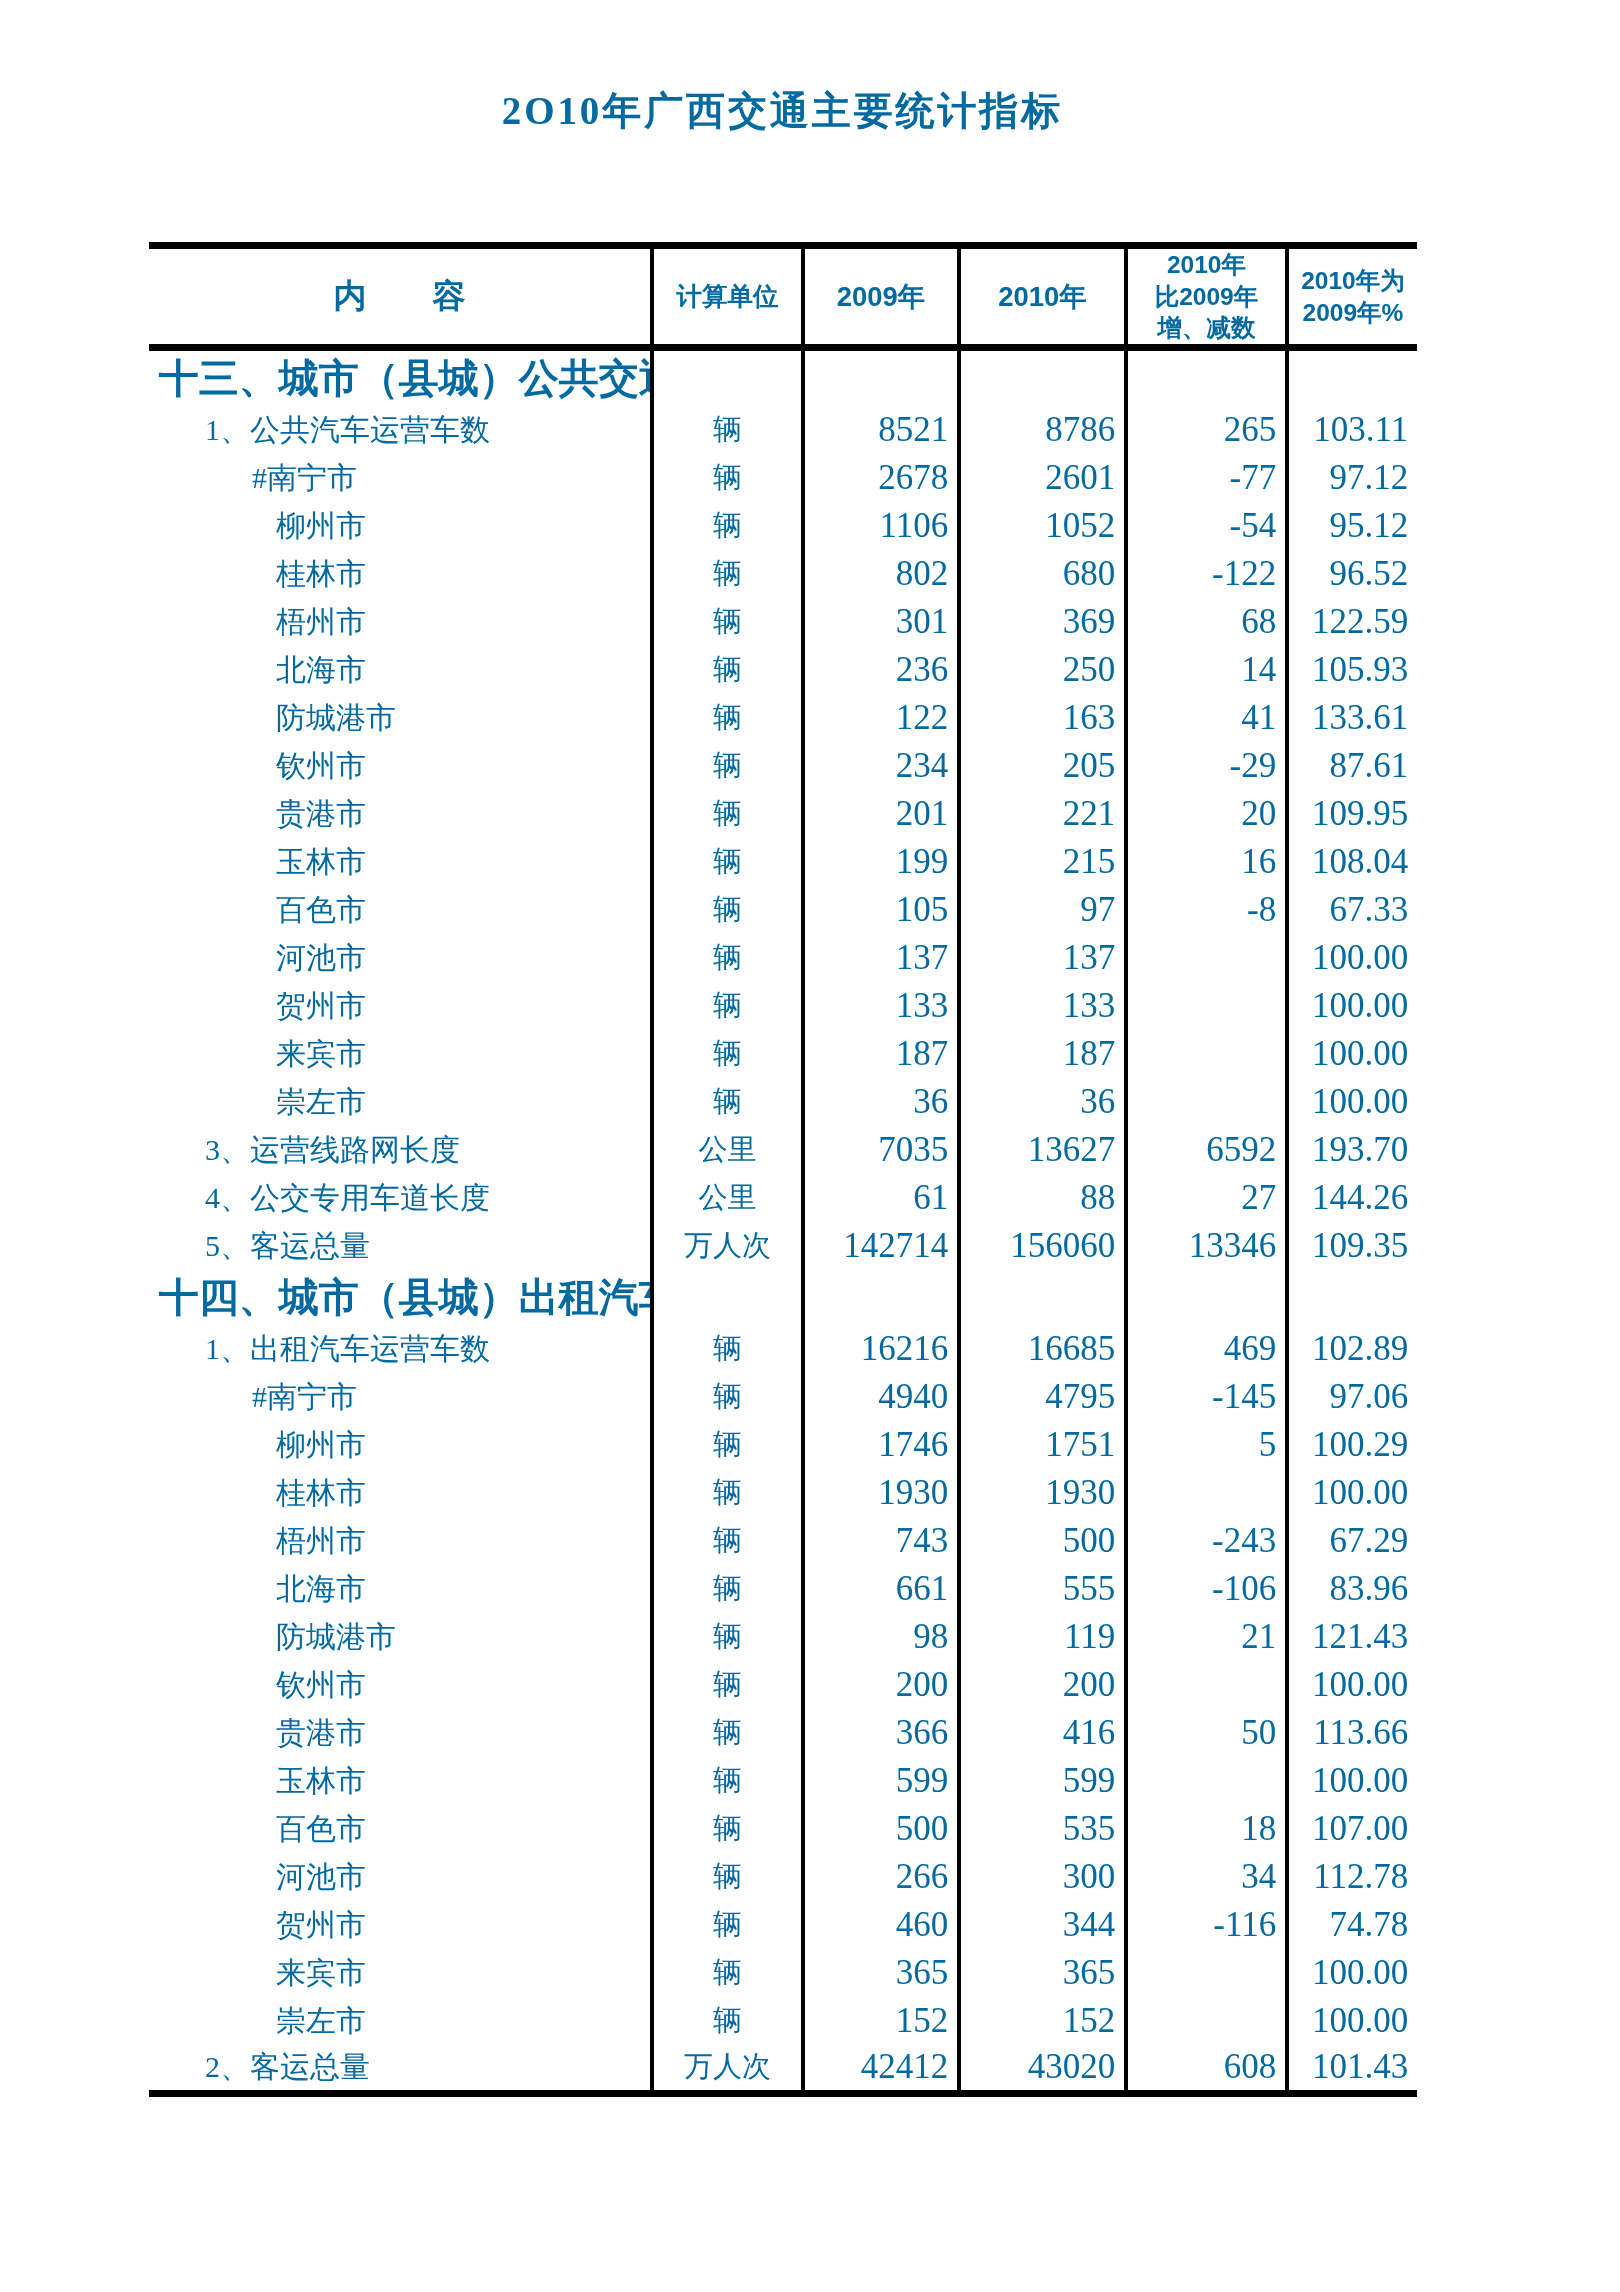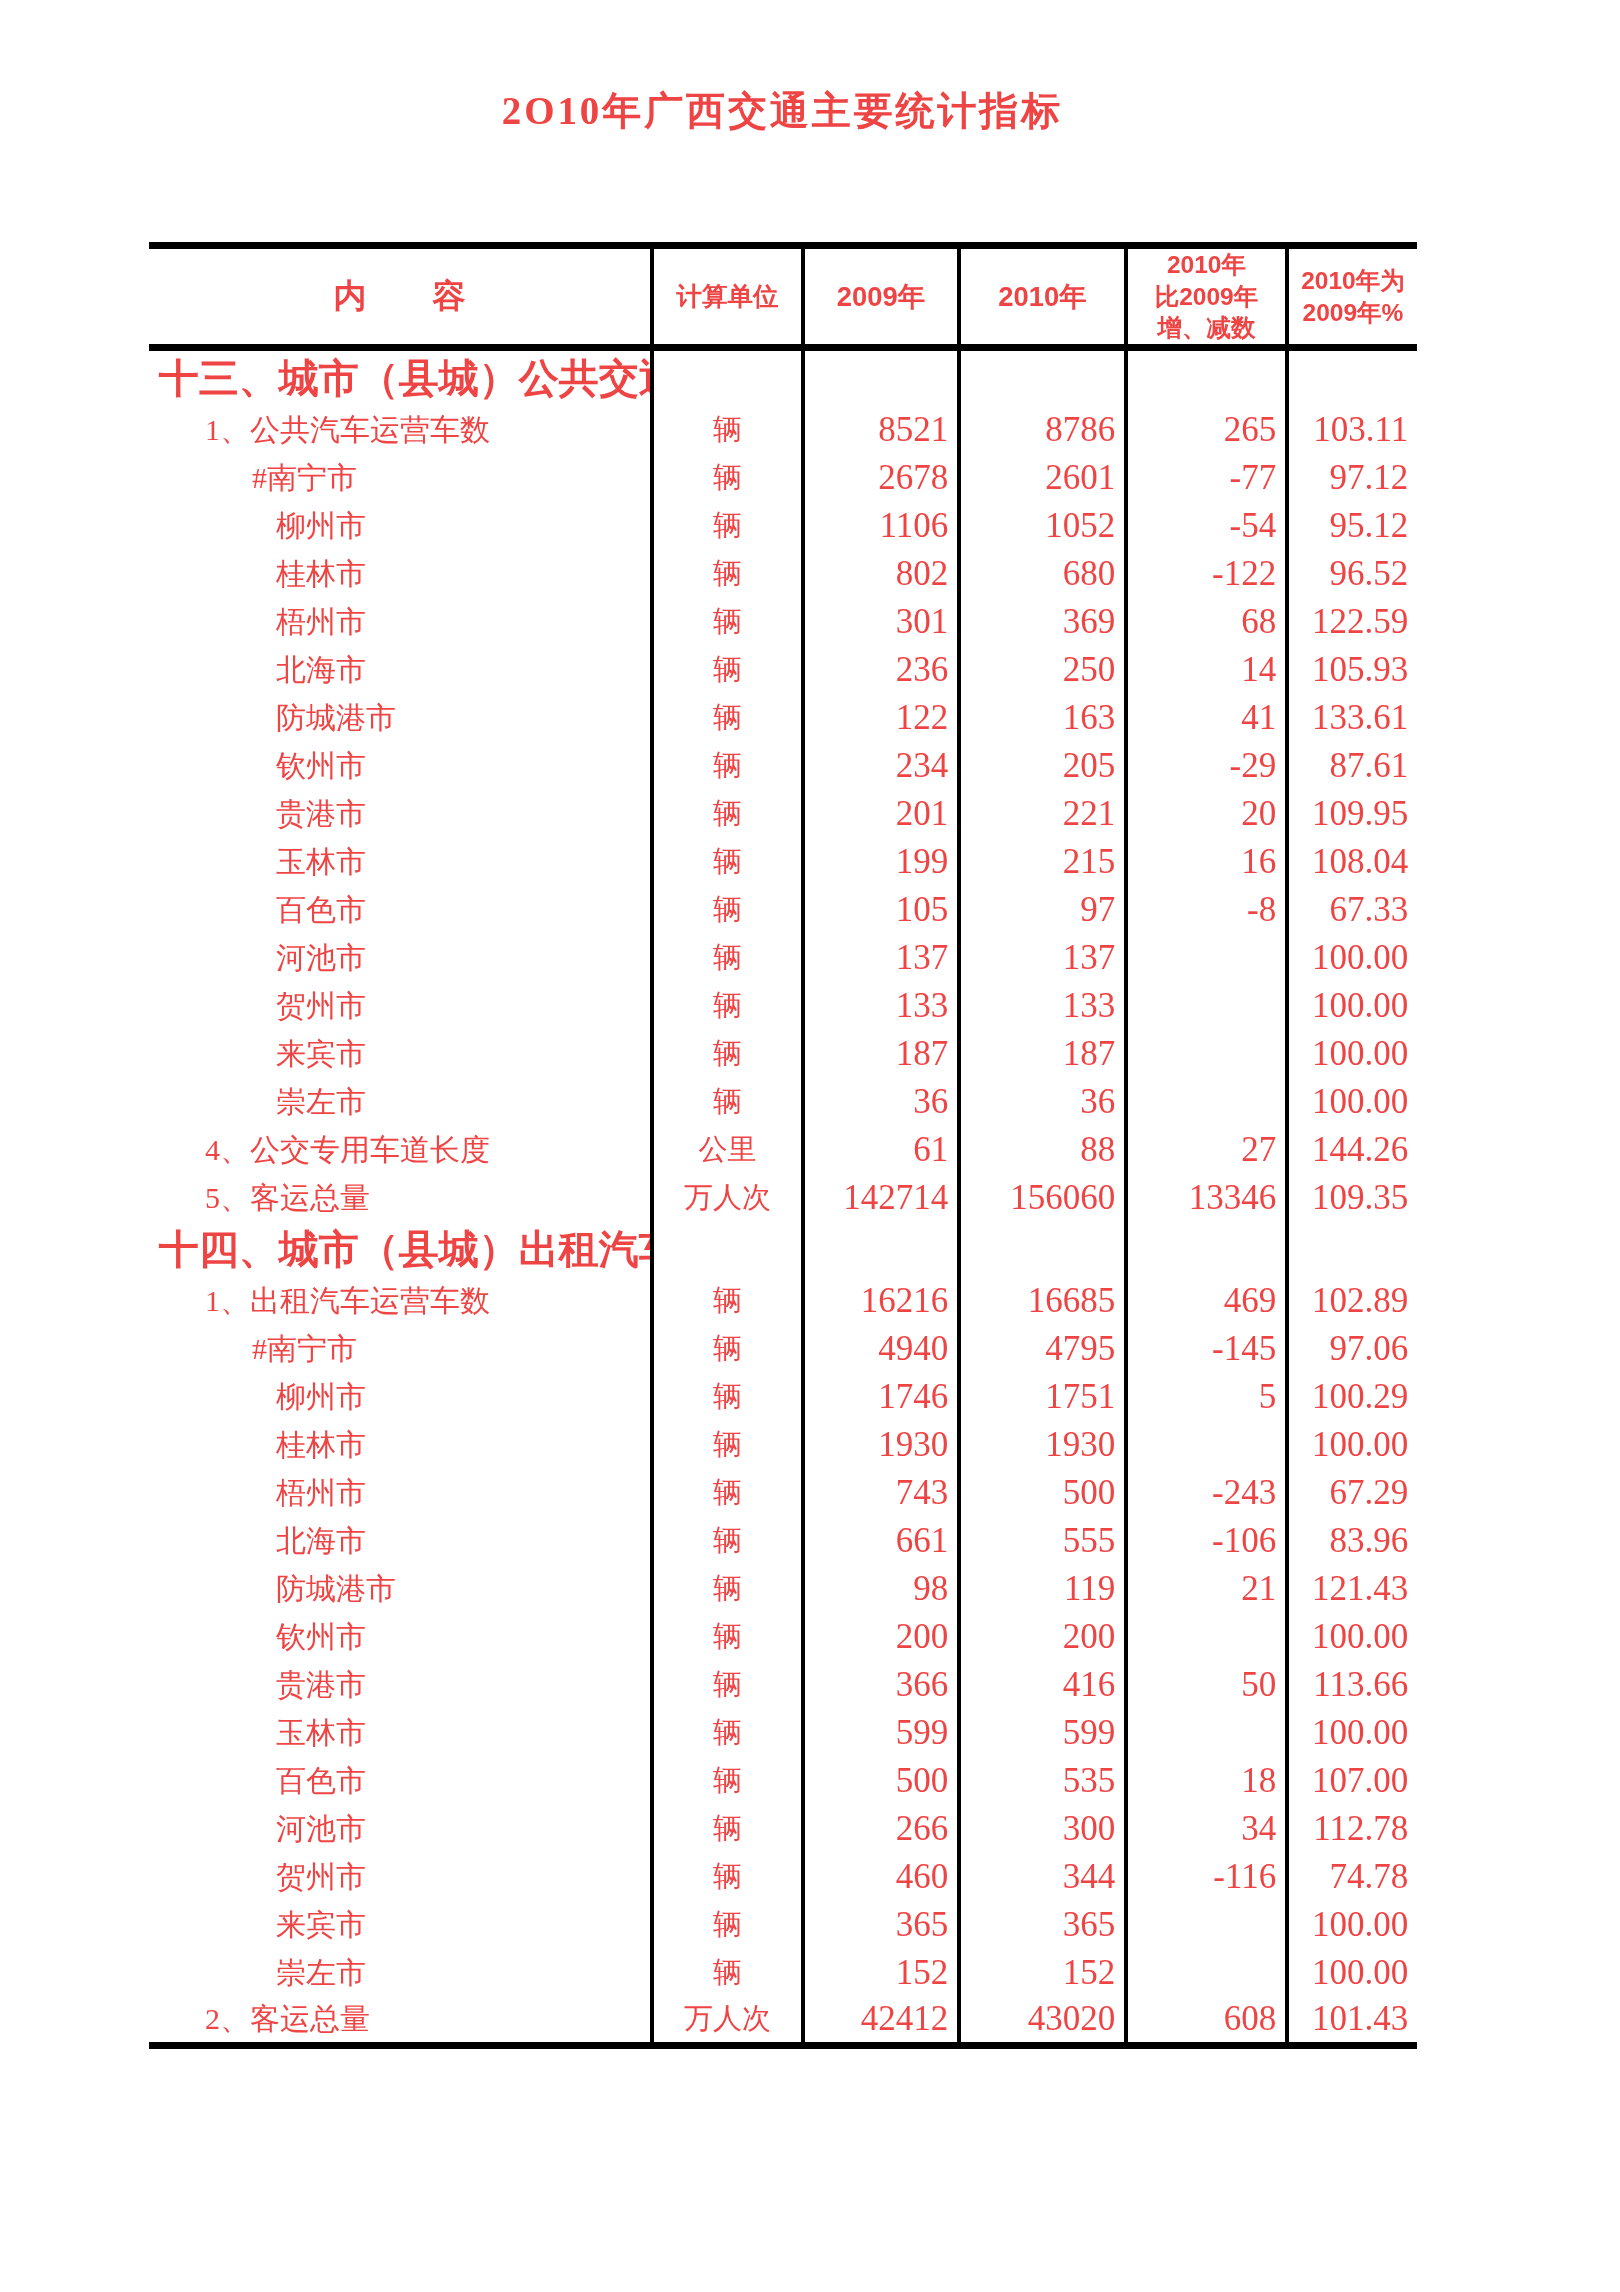--- a/index.html
+++ b/index.html
@@ -1,21 +1,21 @@
 <!DOCTYPE html>
 <html><head>
 <meta charset="utf-8">
 <style>
   html,body{margin:0;padding:0;background:#e8e8e8;}
   .page{
     position:relative;
     width:1620px;height:2293px;
     margin:0 auto;
     background:#ffffff;
-    color:#ef4444;
+    color:#0369a1;
     font-family:"Liberation Serif", serif;
     overflow:hidden;
   }
   .doc-title{
     position:absolute;
     left:149px;top:84px;width:1267px;
     text-align:center;
     font-size:39px;
     font-weight:bold;
     letter-spacing:2.9px;
@@ -232,20 +232,28 @@
         </tr>
         <tr class="row-sub">
           <td class="c-label">崇左市</td>
           <td class="c-unit">辆</td>
           <td class="c-num">36</td>
           <td class="c-num">36</td>
           <td class="c-num"></td>
           <td class="c-num">100.00</td>
         </tr>
         <tr class="row-item">
+          <td class="c-label">3、运营线路网长度</td>
+          <td class="c-unit">公里</td>
+          <td class="c-num">7035</td>
+          <td class="c-num">13627</td>
+          <td class="c-num">6592</td>
+          <td class="c-num">193.70</td>
+        </tr>
+        <tr class="row-item">
           <td class="c-label">4、公交专用车道长度</td>
           <td class="c-unit">公里</td>
           <td class="c-num">61</td>
           <td class="c-num">88</td>
           <td class="c-num">27</td>
           <td class="c-num">144.26</td>
         </tr>
         <tr class="row-item">
           <td class="c-label">5、客运总量</td>
           <td class="c-unit">万人次</td>

